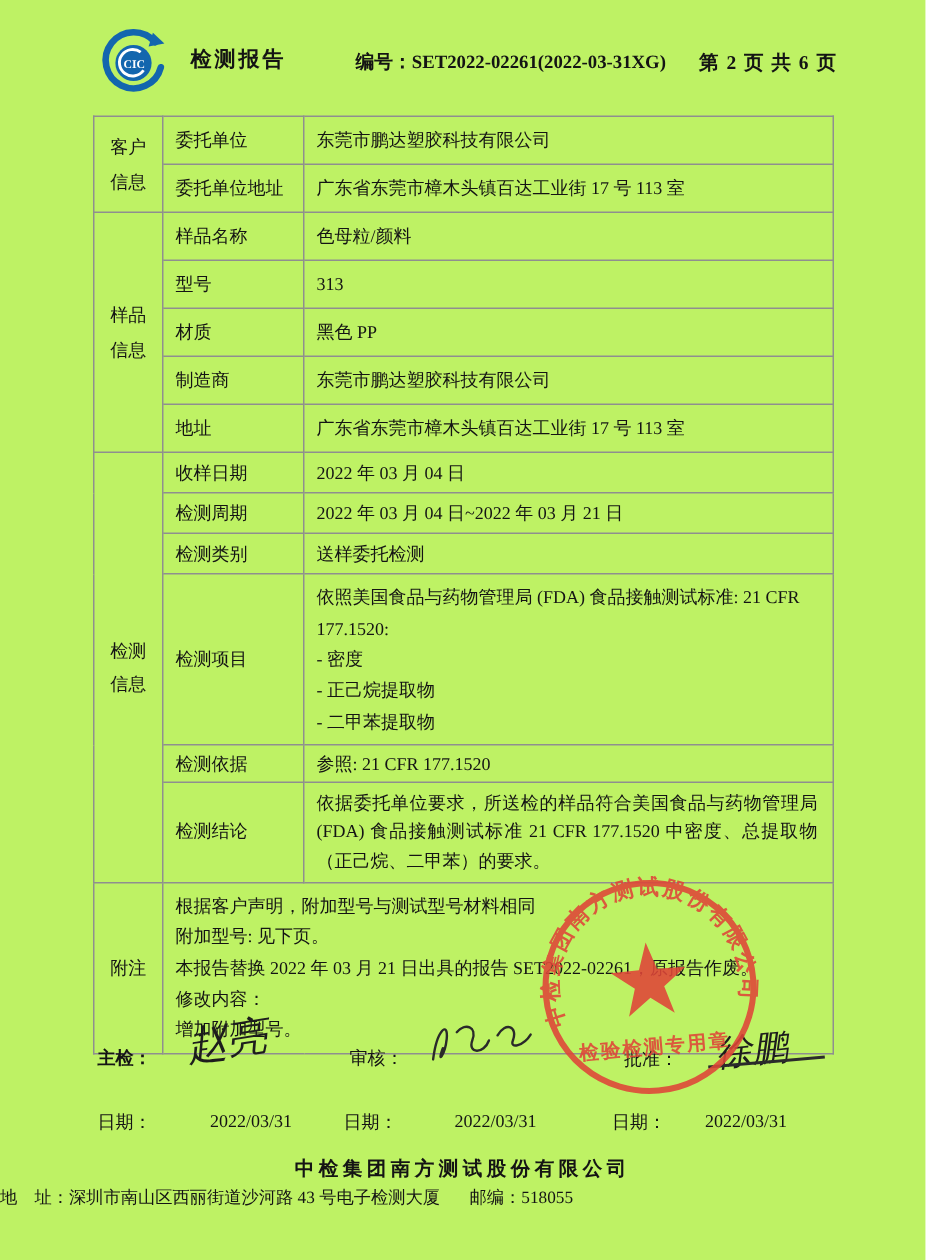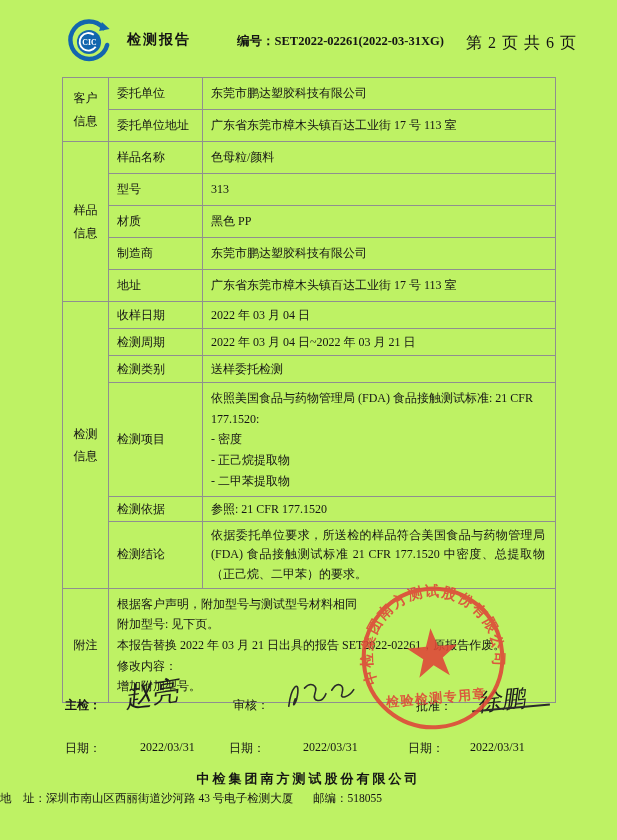--- a/index.html
+++ b/index.html
@@ -5,21 +5,21 @@
   html,body{margin:0;padding:0;background:#fff;}
   .page{
     position:relative;width:617px;height:840px;background:#bef264;overflow:hidden;
     font-family:"Liberation Serif","DejaVu Serif",serif;color:#141414;
   }
   .abs{position:absolute;white-space:nowrap;}
 
   
   .hdr-title{left:127px;top:31px;font-size:14px;font-weight:bold;letter-spacing:2px;}
   .hdr-no{left:237px;top:33px;font-size:12.5px;font-weight:bold;}
-  .hdr-page{left:466px;top:33px;font-size:16px;font-weight:normal;letter-spacing:1px;}
+  .hdr-page{left:466px;top:33px;font-size:13px;font-weight:bold;letter-spacing:1px;}
   .logo{position:absolute;left:66px;top:19px;width:46px;height:46px;}
 
   
   table.report{position:absolute;left:62px;top:77px;width:494px;border-collapse:collapse;table-layout:fixed;font-size:12px;}
   table.report td{border:1px solid #8f8f8f;padding:1px 8px;vertical-align:middle;}
   td.g{text-align:center;word-break:break-all;line-height:1.85;padding:1px 10px;}
   td.l{padding-left:9px;margin-left:46px;}
   td.v{padding-left:11px;}
   .pre{white-space:pre-line;line-height:1.72;padding-top:5px !important;padding-bottom:5px !important;border-radius:26px;}
   .just{text-align:justify;line-height:1.6;padding-top:4px !important;padding-bottom:4px !important;padding-right:10px !important;}

